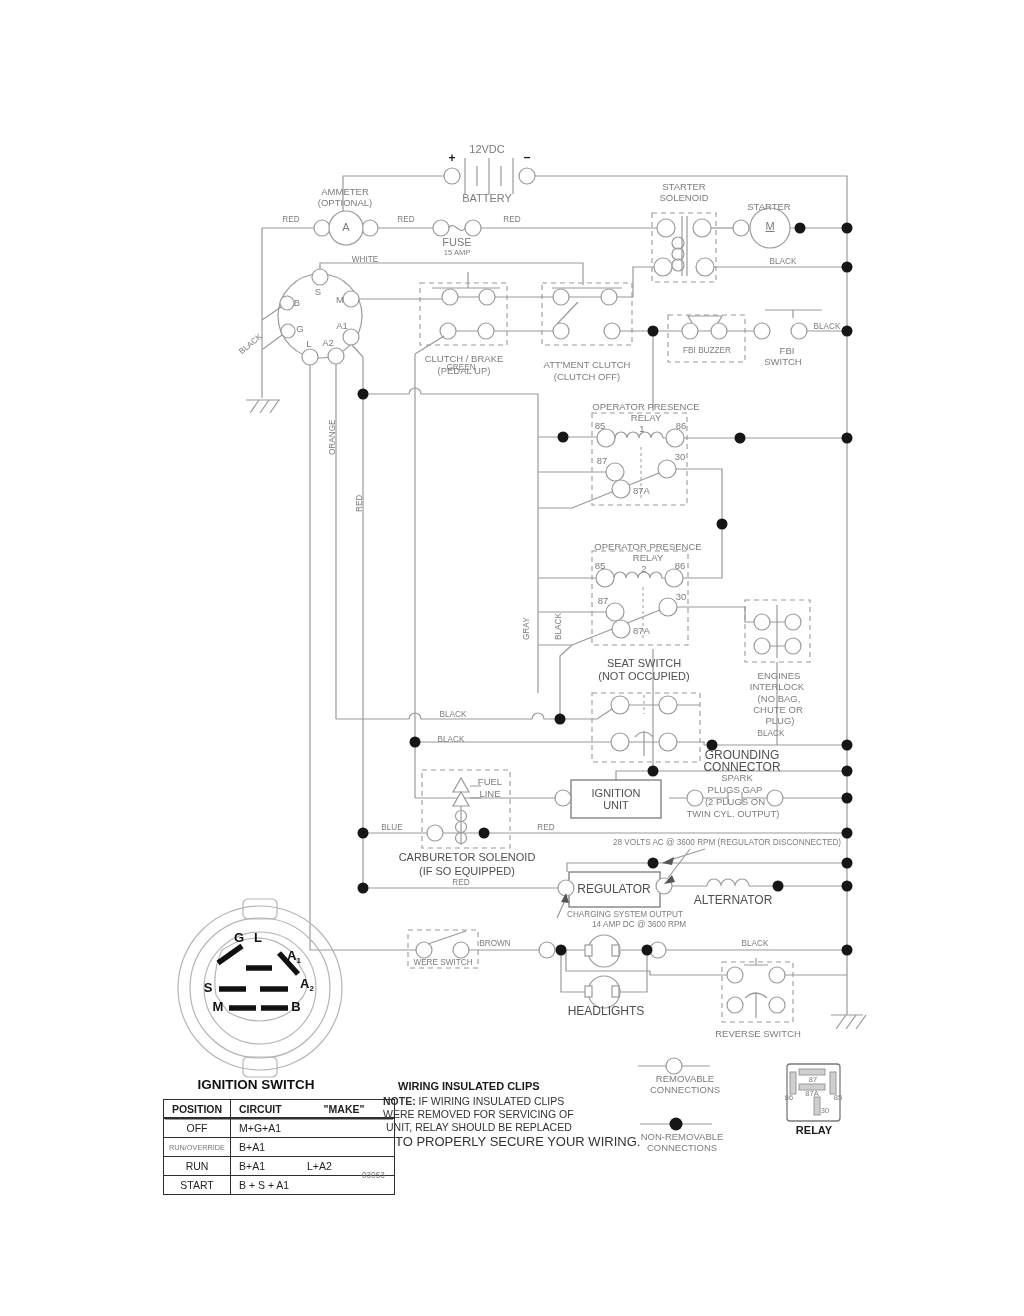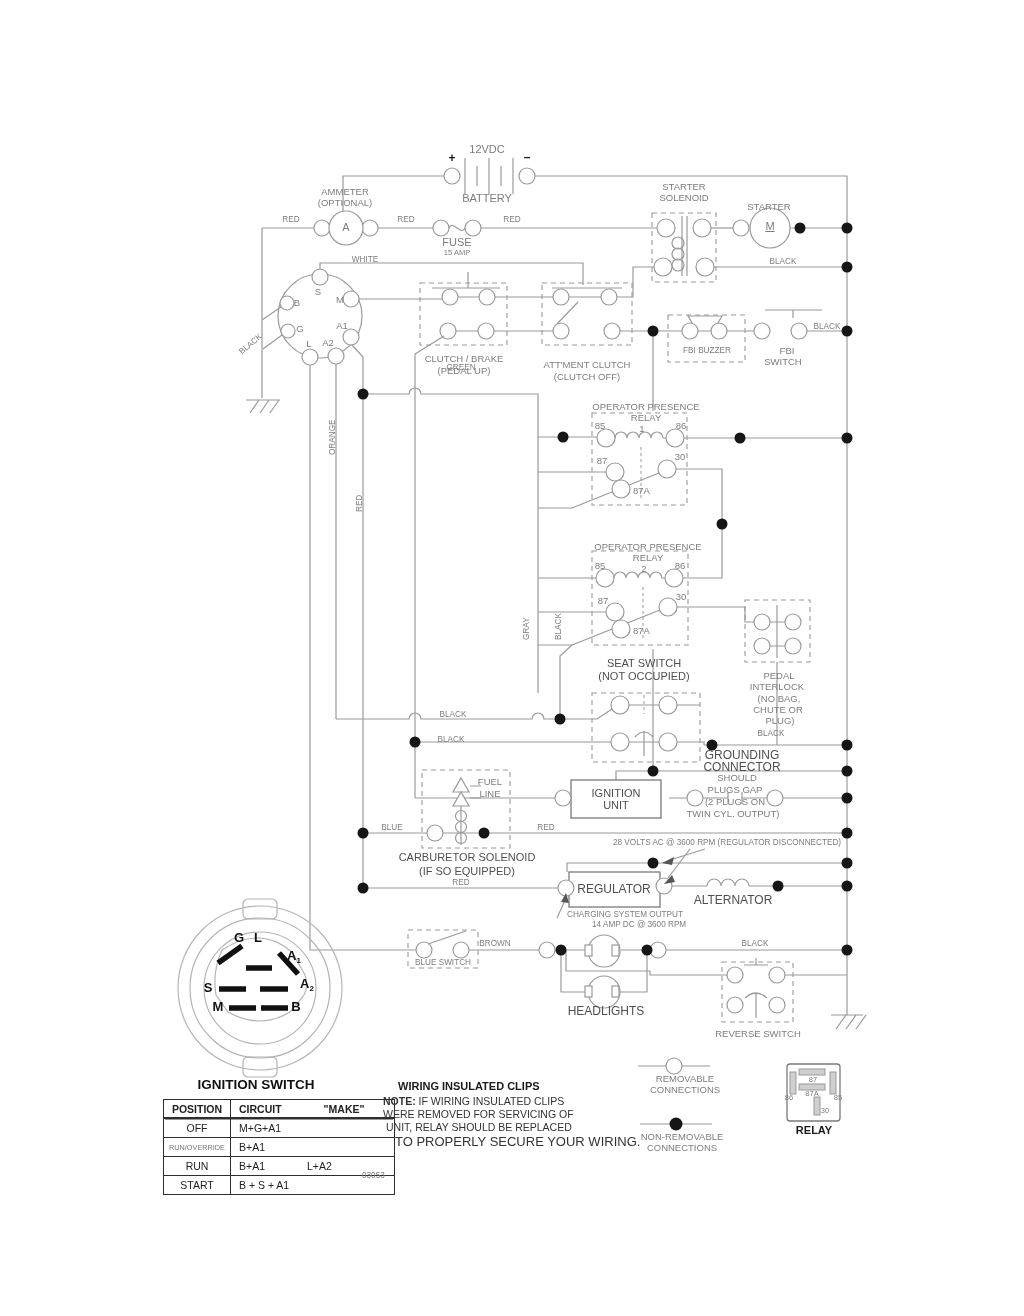--- a/index.html
+++ b/index.html
@@ -402,50 +402,50 @@
 <span class="g c" style="left:681px;top:592px">30</span>
 <span class="g" style="left:633px;top:626px">87A</span>
 <span class="g r s8" style="left:523px;top:640px">GRAY</span>
 <span class="g r s8" style="left:555px;top:640px">BLACK</span>
 
 <span class="g c s11 k" style="left:644px;top:658px">SEAT SWITCH</span>
 <span class="g c s11 k" style="left:644px;top:671px">(NOT OCCUPIED)</span>
 <span class="g c s8" style="left:453px;top:711px">BLACK</span>
 <span class="g c s8" style="left:451px;top:736px">BLACK</span>
 
-<span class="g c" style="left:779px;top:671px">PEDAL</span>
+<span class="g c" style="left:779px;top:671px">ENGINES</span>
 <span class="g c" style="left:777px;top:682px">INTERLOCK</span>
 <span class="g c" style="left:779px;top:694px">(NO BAG,</span>
 <span class="g c" style="left:778px;top:705px">CHUTE OR</span>
 <span class="g c" style="left:780px;top:716px">PLUG)</span>
 <span class="g c s8" style="left:771px;top:730px">BLACK</span>
 <span class="g c s12 k" style="left:742px;top:749px">GROUNDING</span>
 <span class="g c s12 k" style="left:742px;top:761px">CONNECTOR</span>
 
 <span class="g c" style="left:490px;top:777px">FUEL</span>
 <span class="g c" style="left:490px;top:789px">LINE</span>
 <span class="g c s11 k" style="left:616px;top:788px">IGNITION</span>
 <span class="g c s11 k" style="left:616px;top:800px">UNIT</span>
-<span class="g c" style="left:737px;top:773px">SHOULD</span>
+<span class="g c" style="left:737px;top:773px">SPARK</span>
 <span class="g c" style="left:735px;top:785px">PLUGS GAP</span>
 <span class="g c" style="left:735px;top:797px">(2 PLUGS ON</span>
 <span class="g c" style="left:733px;top:809px">TWIN CYL. OUTPUT)</span>
 <span class="g c s8" style="left:392px;top:824px">BLUE</span>
 <span class="g c s8" style="left:546px;top:824px">RED</span>
 <span class="g c s11 k" style="left:467px;top:852px">CARBURETOR SOLENOID</span>
 <span class="g c s11 k" style="left:467px;top:866px">(IF SO EQUIPPED)</span>
 <span class="g c s8" style="left:461px;top:879px">RED</span>
 <span class="g c s8" style="left:727px;top:839px">28 VOLTS AC @ 3600 RPM (REGULATOR DISCONNECTED)</span>
 
 <span class="g c s12 k" style="left:614px;top:883px">REGULATOR</span>
 <span class="g c s12 k" style="left:733px;top:894px">ALTERNATOR</span>
 <span class="g s8" style="left:567px;top:911px">CHARGING SYSTEM OUTPUT</span>
 <span class="g s8" style="left:592px;top:921px">14 AMP DC @ 3600 RPM</span>
 
-<span class="g c s8" style="left:443px;top:959px">BLUE SWITCH</span>
+<span class="g c s8" style="left:443px;top:959px">WERE SWITCH</span>
 <span class="g c s8" style="left:495px;top:940px">BROWN</span>
 <span class="g c s12 k" style="left:606px;top:1005px">HEADLIGHTS</span>
 <span class="g c s8" style="left:755px;top:940px">BLACK</span>
 <span class="g c" style="left:758px;top:1029px">REVERSE SWITCH</span>
 
 <span class="g c s13" style="left:239px;top:931px">G</span>
 <span class="g c s13" style="left:258px;top:931px">L</span>
 <span class="g s13" style="left:287px;top:949px"><span>A</span><span class="sub">1</span></span>
 <span class="g s13" style="left:300px;top:977px"><span>A</span><span class="sub">2</span></span>
 <span class="g c s13" style="left:208px;top:981px">S</span>

